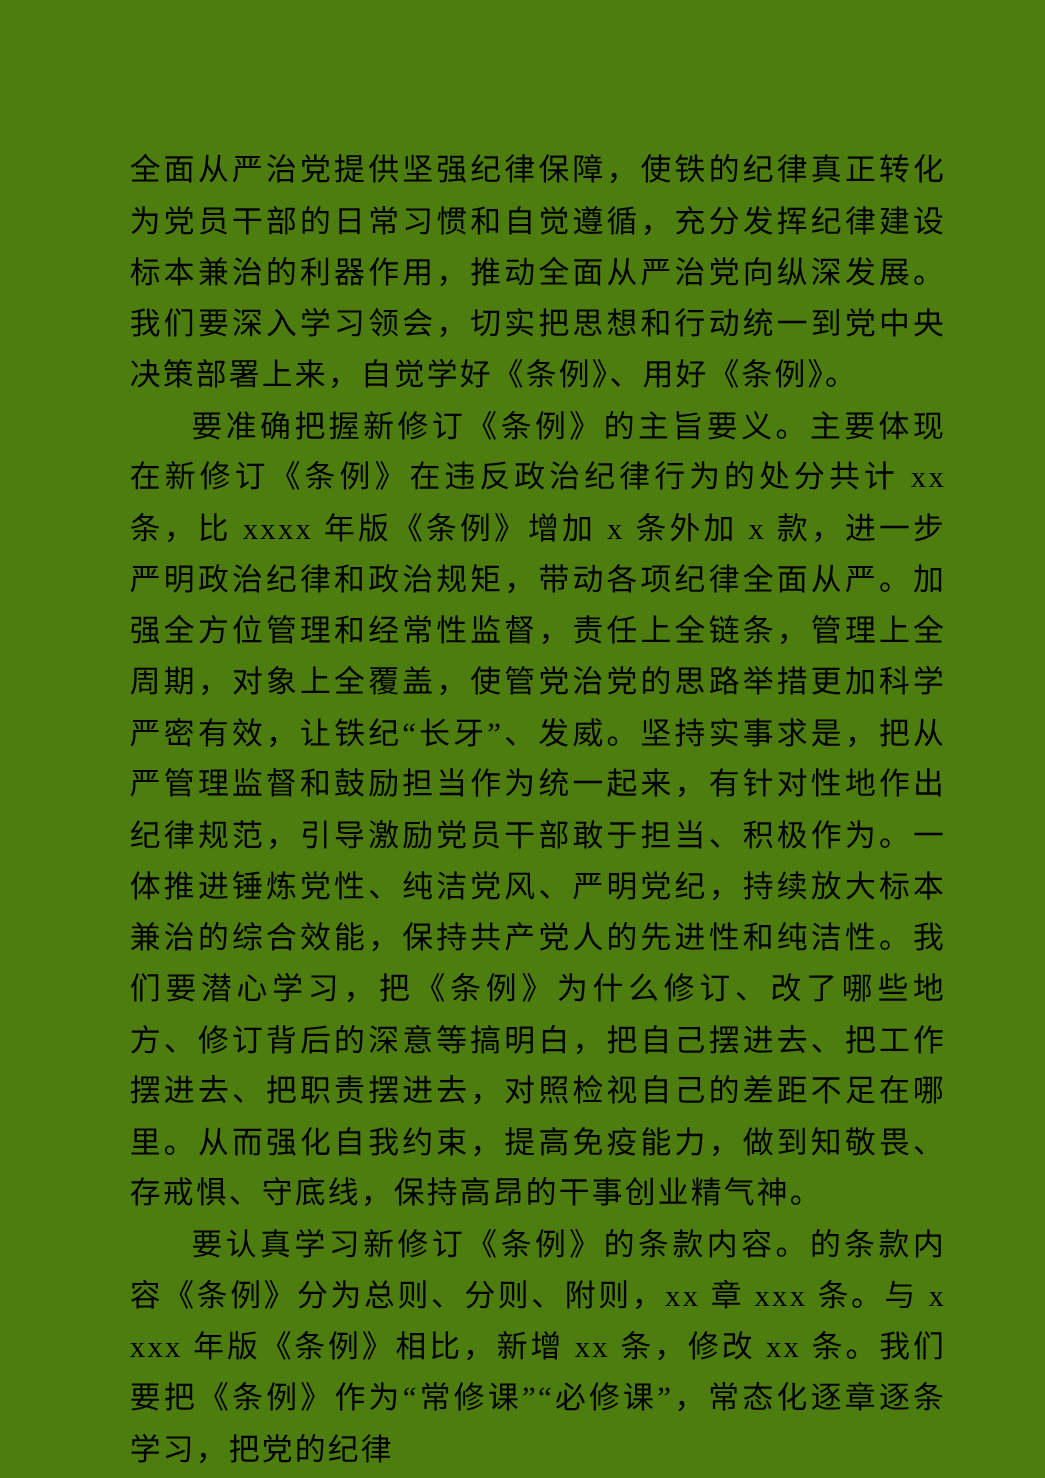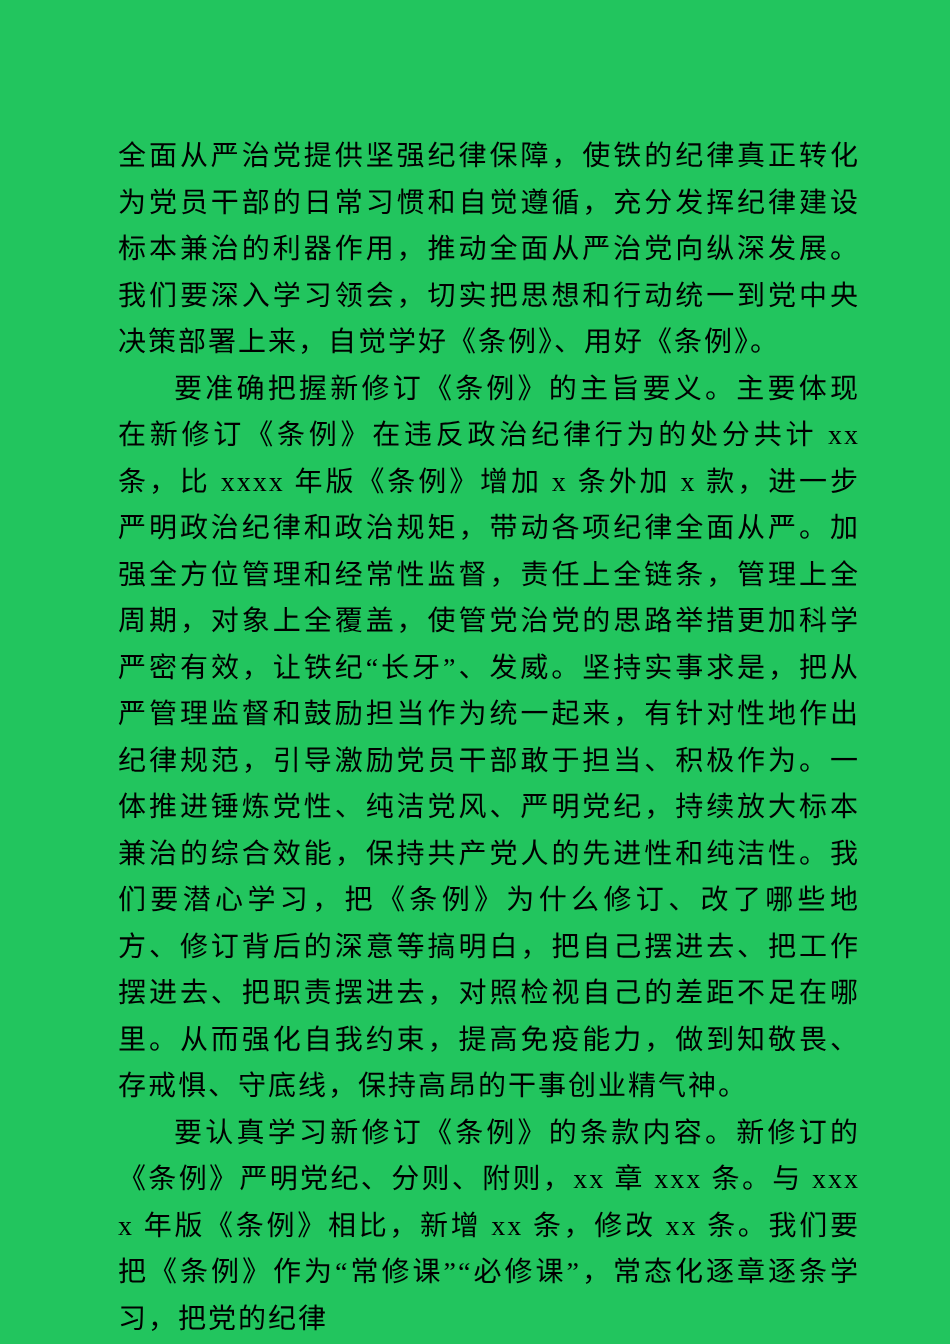--- a/index.html
+++ b/index.html
@@ -9,21 +9,21 @@
   body {
     width: 950px;
     height: 1344px;
     background: #ffffff;
     overflow: hidden;
   }
   .page {
     box-sizing: border-box;
     width: 950px;
     height: 1344px;
-    background: #22c55e;
+    background: #4d7c0f;
     padding: 133px 90px 0 118px;
   }
   .doc {
     font-family: "Liberation Serif", "DejaVu Serif", serif;
     font-size: 28px;
     line-height: 46.5px;
     color: #000000;
     letter-spacing: 2px;
     text-align: justify;
     text-justify: inter-ideograph;
@@ -37,15 +37,15 @@
     text-indent: 2em;
   }
 </style>
 </head>
 <body>
 
 <div class="page">
   <div class="doc">
     <p>全面从严治党提供坚强纪律保障，使铁的纪律真正转化为党员干部的日常习惯和自觉遵循，充分发挥纪律建设标本兼治的利器作用，推动全面从严治党向纵深发展。我们要深入学习领会，切实把思想和行动统一到党中央决策部署上来，自觉学好《条例》、用好《条例》。</p>
     <p class="indent">要准确把握新修订《条例》的主旨要义。主要体现在新修订《条例》在违反政治纪律行为的处分共计 xx 条，比 xxxx 年版《条例》增加 x 条外加 x 款，进一步严明政治纪律和政治规矩，带动各项纪律全面从严。加强全方位管理和经常性监督，责任上全链条，管理上全周期，对象上全覆盖，使管党治党的思路举措更加科学严密有效，让铁纪“长牙”、发威。坚持实事求是，把从严管理监督和鼓励担当作为统一起来，有针对性地作出纪律规范，引导激励党员干部敢于担当、积极作为。一体推进锤炼党性、纯洁党风、严明党纪，持续放大标本兼治的综合效能，保持共产党人的先进性和纯洁性。我们要潜心学习，把《条例》为什么修订、改了哪些地方、修订背后的深意等搞明白，把自己摆进去、把工作摆进去、把职责摆进去，对照检视自己的差距不足在哪里。从而强化自我约束，提高免疫能力，做到知敬畏、存戒惧、守底线，保持高昂的干事创业精气神。</p>
-    <p class="indent">要认真学习新修订《条例》的条款内容。新修订的《条例》严明党纪、分则、附则，xx 章 xxx 条。与 xxxx 年版《条例》相比，新增 xx 条，修改 xx 条。我们要把《条例》作为“常修课”“必修课”，常态化逐章逐条学习，把党的纪律</p>
+    <p class="indent">要认真学习新修订《条例》的条款内容。的条款内容《条例》分为总则、分则、附则，xx 章 xxx 条。与 xxxx 年版《条例》相比，新增 xx 条，修改 xx 条。我们要把《条例》作为“常修课”“必修课”，常态化逐章逐条学习，把党的纪律</p>
   </div>
 </div>
 
 </body></html>

